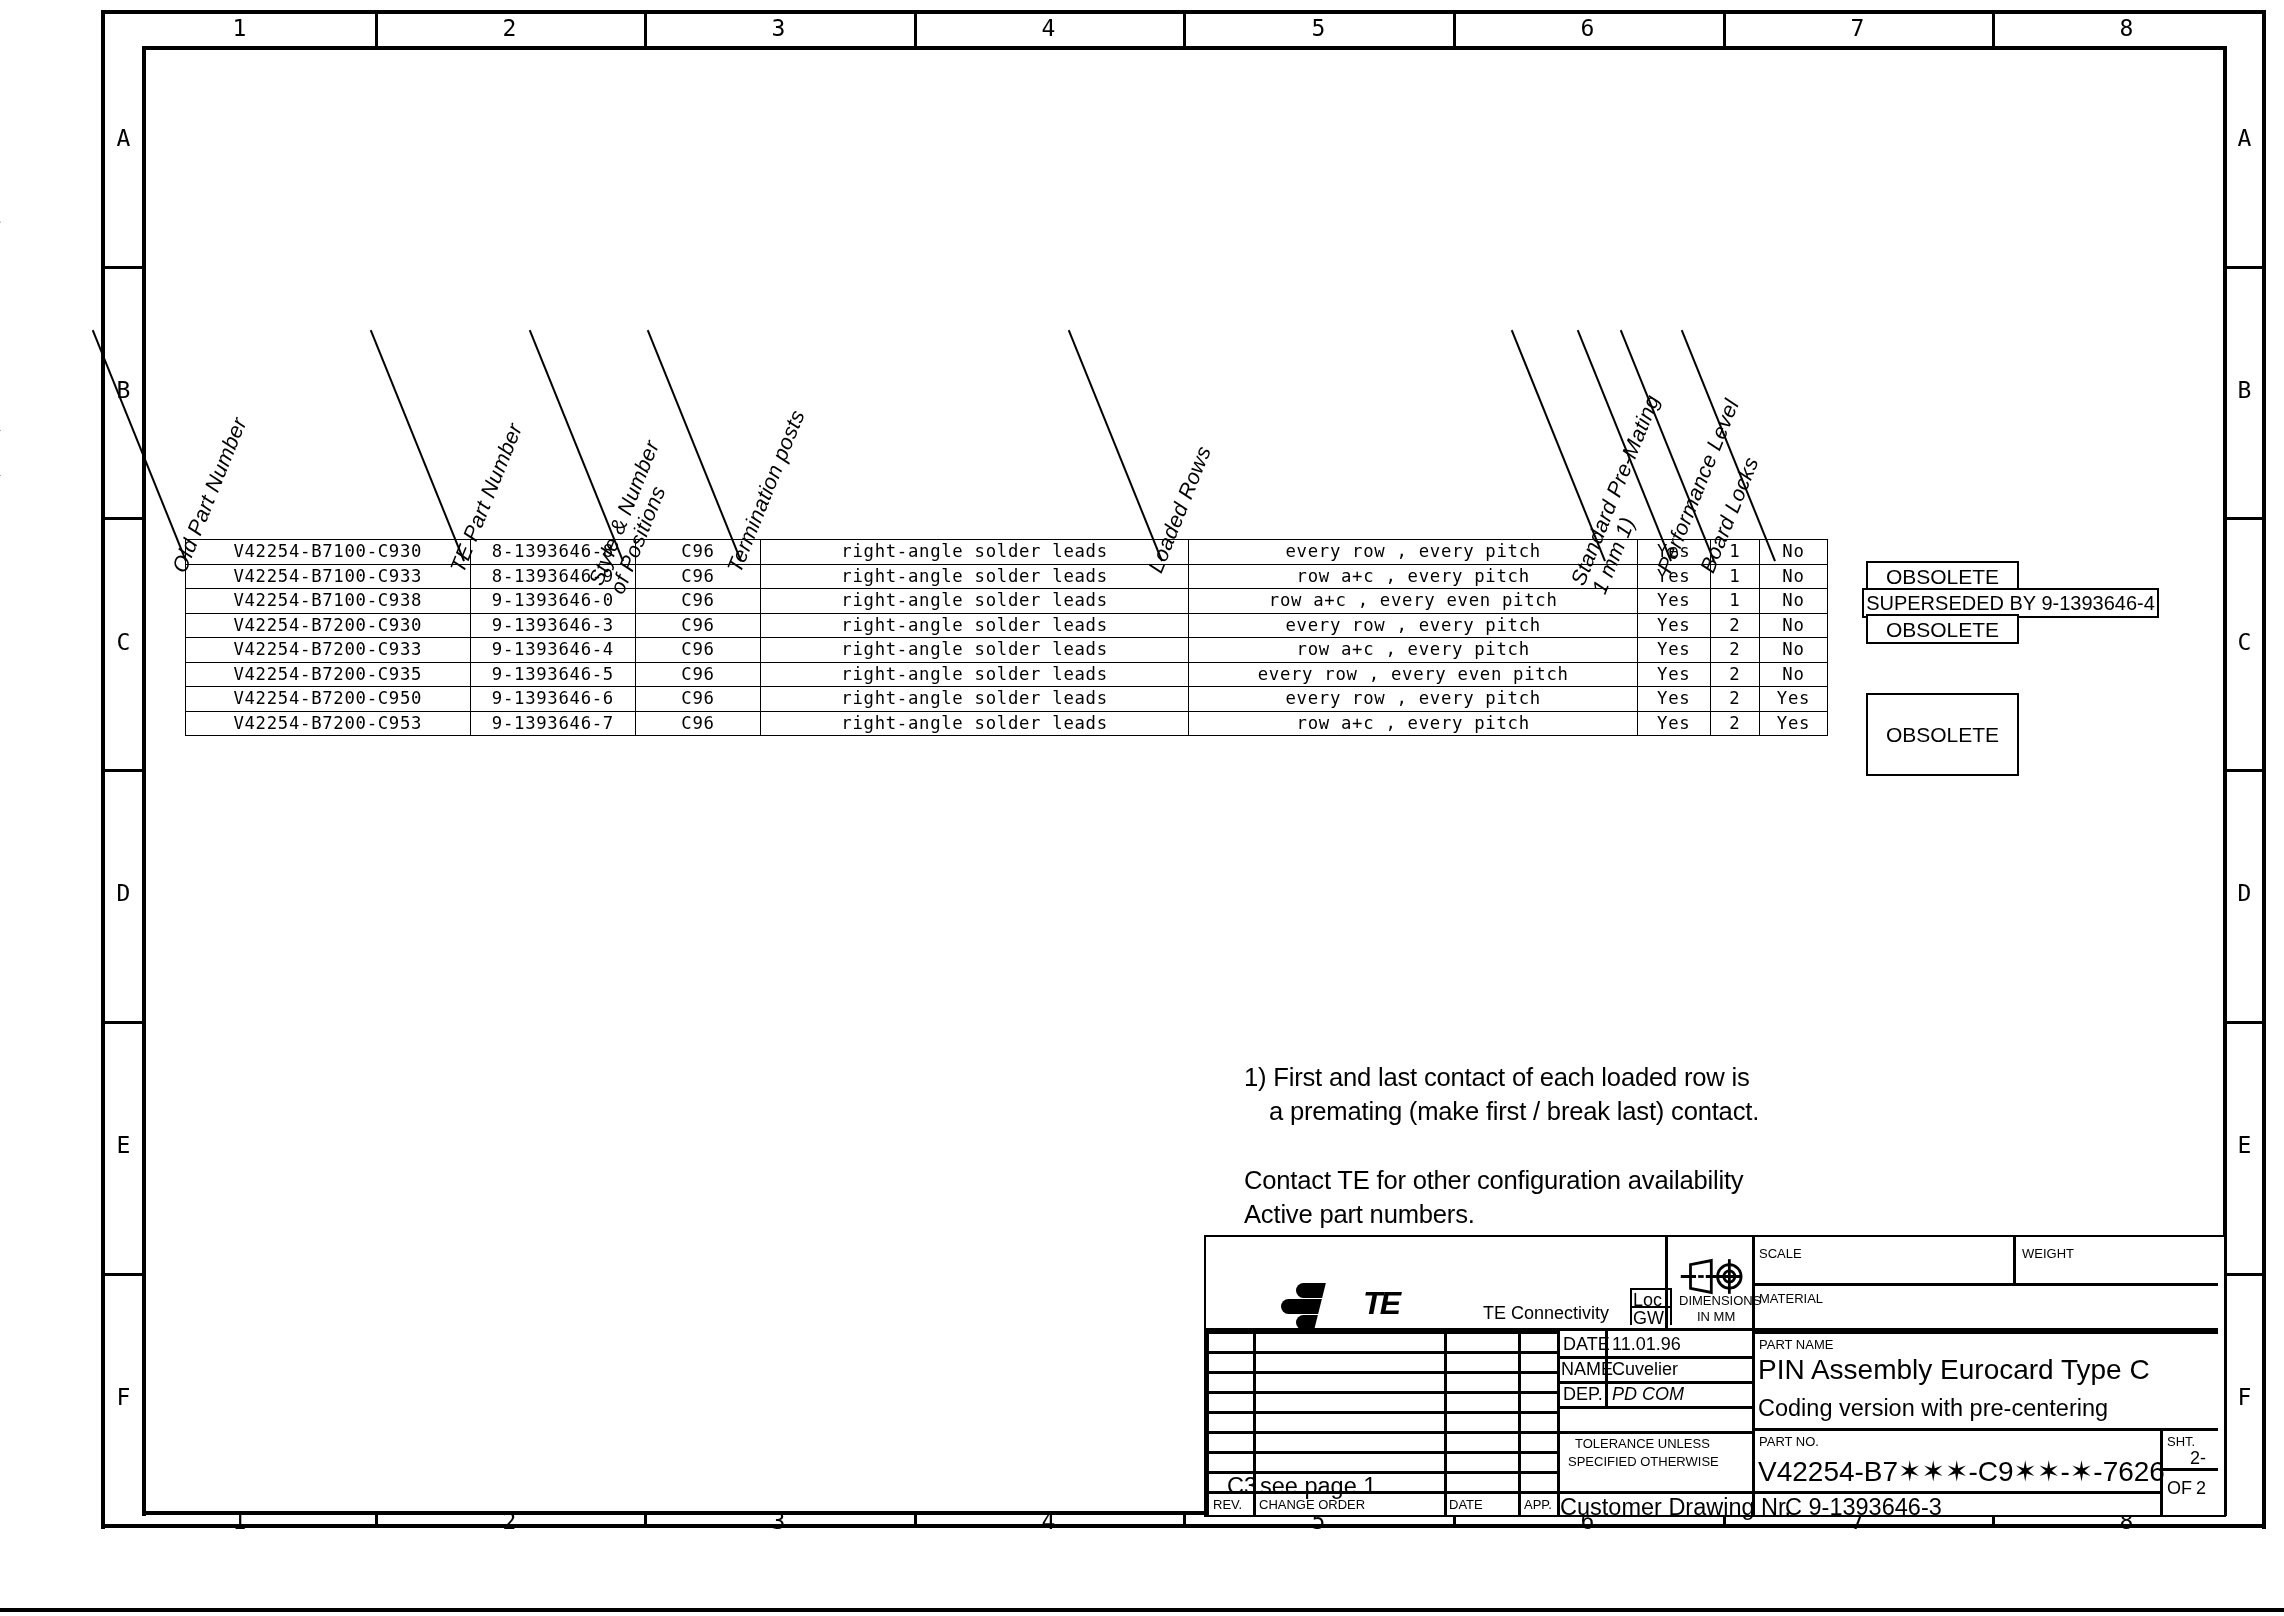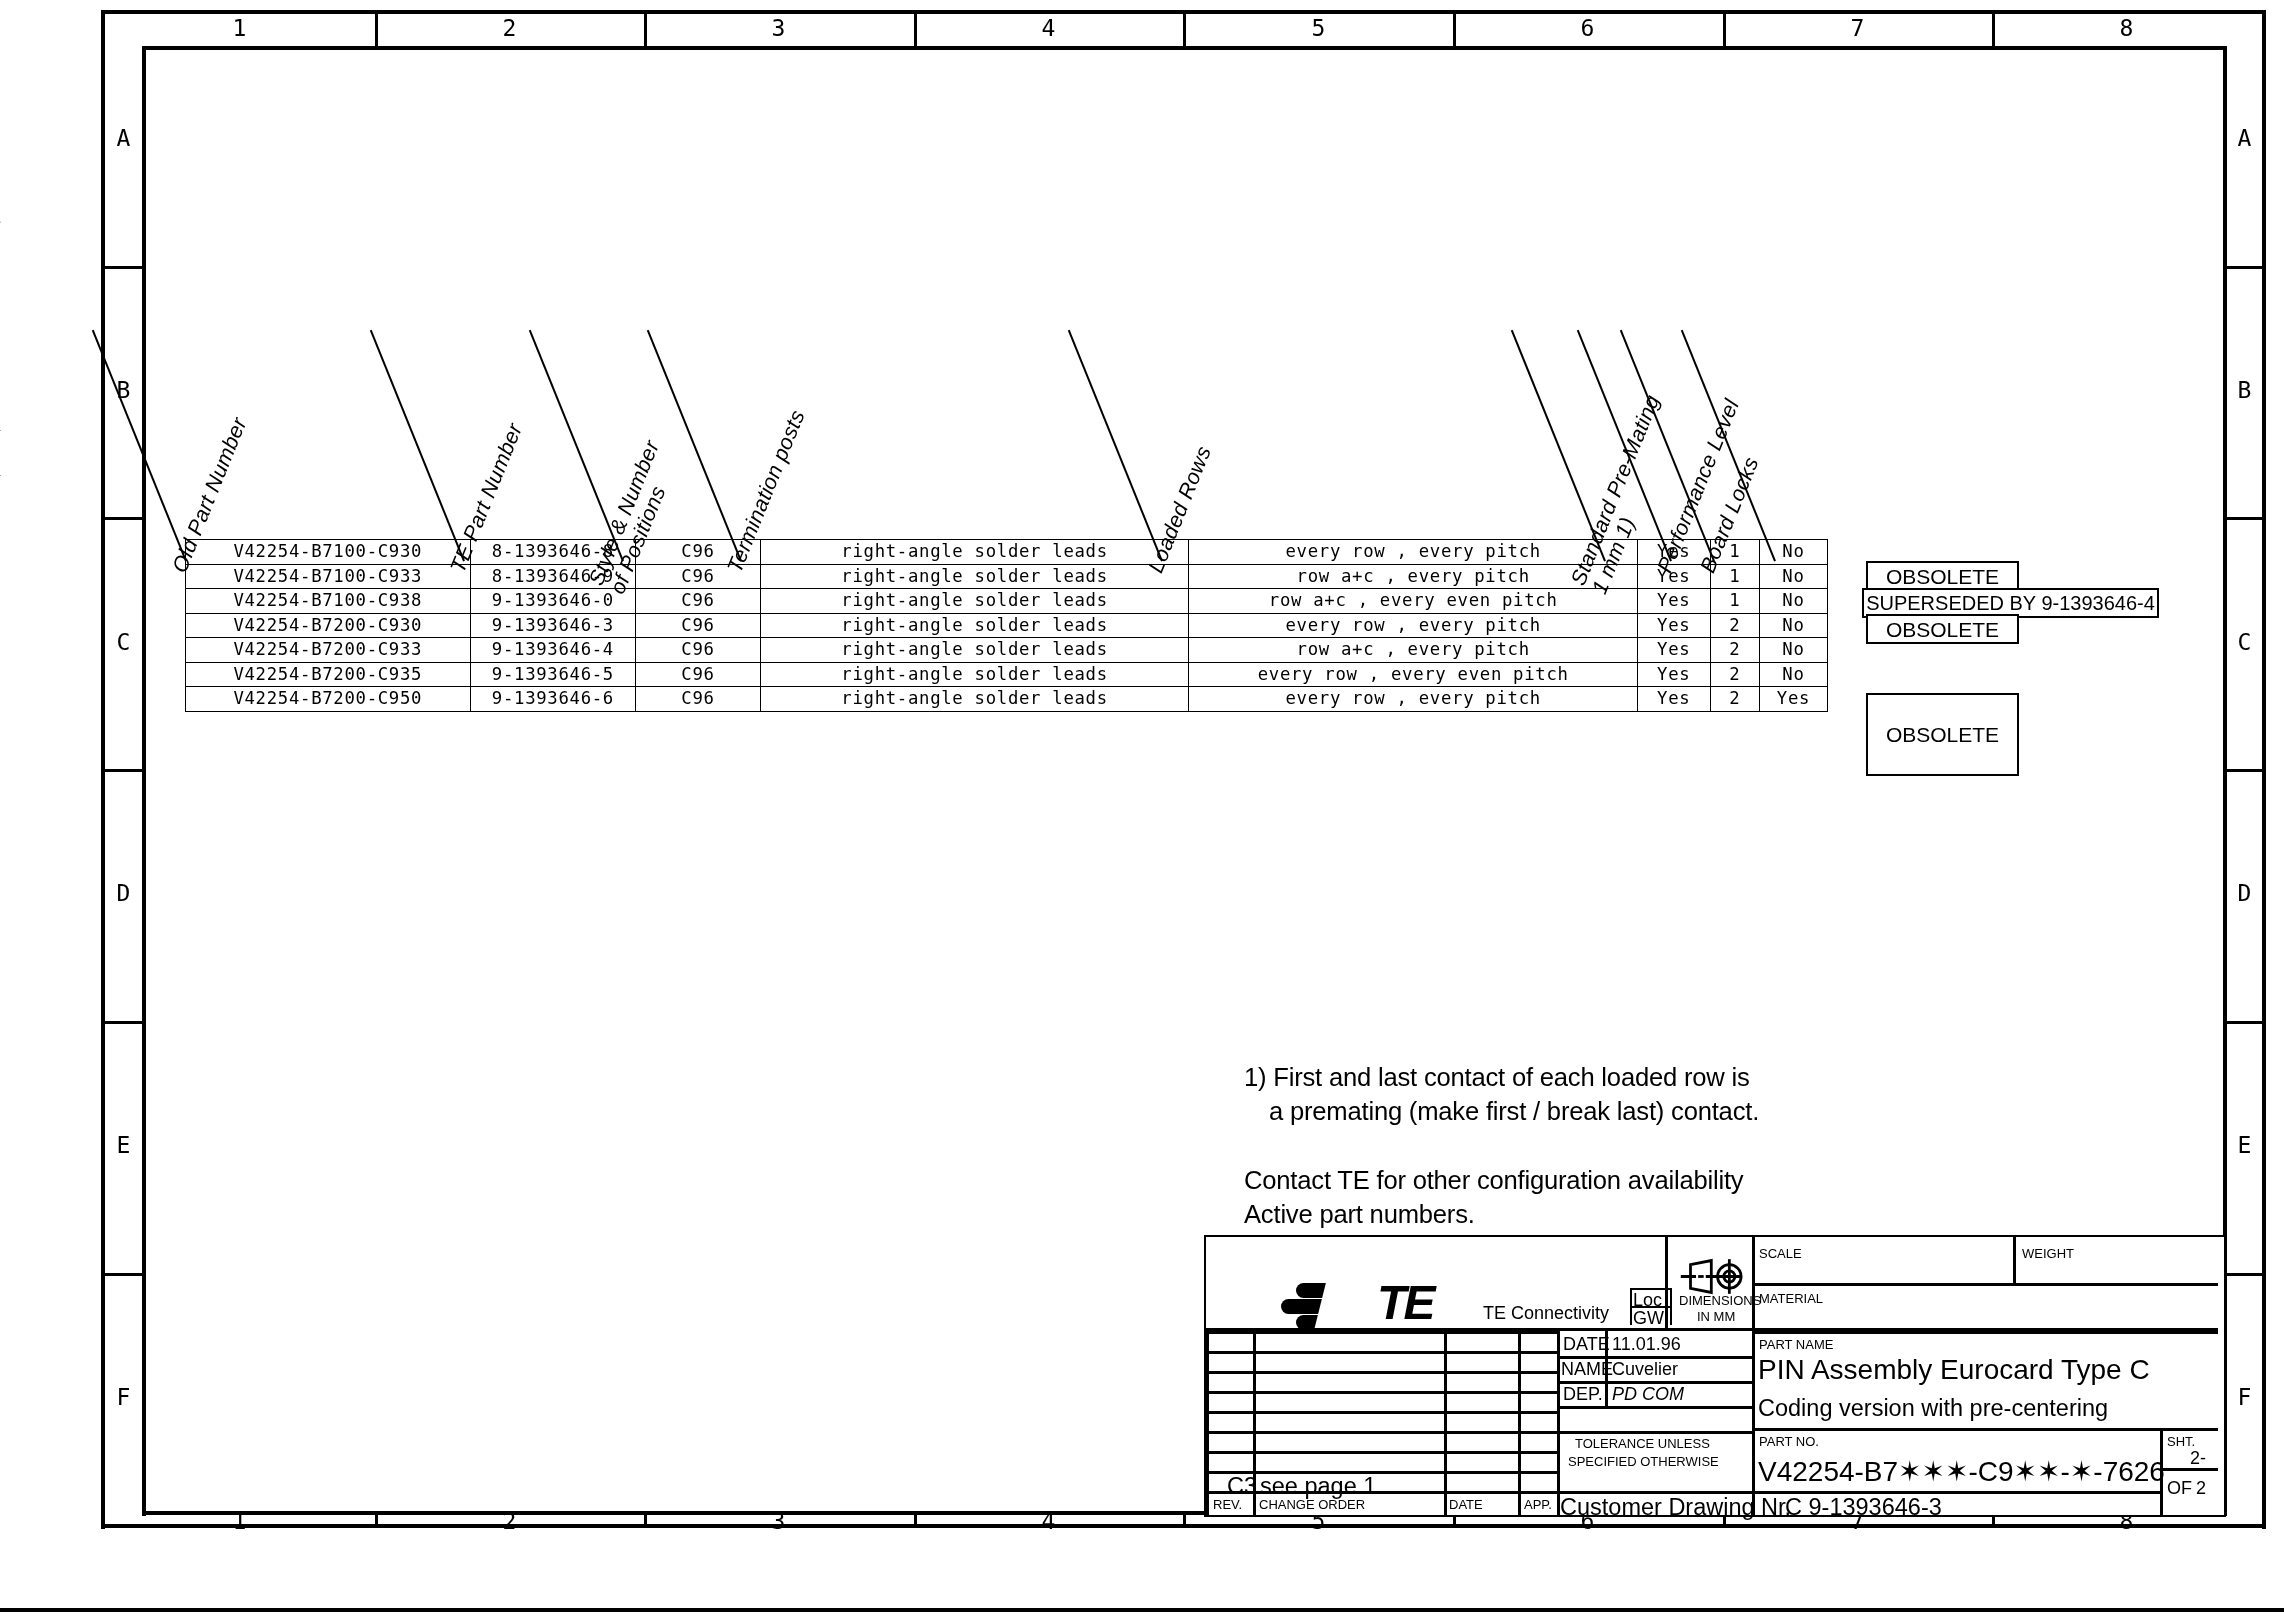--- a/index.html
+++ b/index.html
@@ -98,21 +98,21 @@
   .tb-xl{font-size:28px;}
 
   
   #te-logo{position:absolute;left:75px;top:46px;width:145px;height:43px;}
   #te-logo .bar{position:absolute;background:#000;border-radius:10.4px;}
   #te-logo .b1{left:15px;top:0px;width:72px;height:15px;}
   #te-logo .b2{left:0px;top:16px;width:72px;height:15px;}
   #te-logo .b3{left:15px;top:32px;width:72px;height:15px;}
   #te-logo .slash{position:absolute;left:39px;top:0px;width:64px;height:47px;
       background:#fff;transform:skewX(-14deg);}
-  #te-logo .tetext{position:absolute;left:96px;top:-4.1px;font-size:48px;
+  #te-logo .tetext{position:absolute;left:82px;top:-4.1px;font-size:32px;
       font-weight:bold;font-style:italic;letter-spacing:-2.8px;
       font-family:"Liberation Sans", sans-serif;line-height:48px;}
 
   
   #proj-symbol{position:absolute;left:465px;top:18px;width:82px;height:43px;}
 </style>
 </head>
 <body>
 
 <div id="sheet-frame">
@@ -304,20 +304,30 @@
         <tr>
           <td class="c-old">V42254-B7200-C950</td>
           <td class="c-te">9-1393646-6</td>
           <td class="c-style">C96</td>
           <td class="c-term">right-angle solder leads</td>
           <td class="c-rows">every row , every pitch</td>
           <td class="c-pre">Yes</td>
           <td class="c-lvl">2</td>
           <td class="c-lock">Yes</td>
         </tr>
+        <tr>
+          <td class="c-old">V42254-B7200-C953</td>
+          <td class="c-te">9-1393646-7</td>
+          <td class="c-style">C96</td>
+          <td class="c-term">right-angle solder leads</td>
+          <td class="c-rows">row a+c ,   every pitch</td>
+          <td class="c-pre">Yes</td>
+          <td class="c-lvl">2</td>
+          <td class="c-lock">Yes</td>
+        </tr>
       </tbody>
   </table>
 </div>
 <div id="status-boxes">
     <div class="obs-box" style="left: 1866px; top: 561px; width: 149px; height: 26px; font-size: 21px;">OBSOLETE</div>
     <div class="obs-box" style="left: 1862px; top: 588px; width: 293px; height: 26px; font-size: 20px;">SUPERSEDED BY 9-1393646-4</div>
     <div class="obs-box" style="left: 1866px; top: 614px; width: 149px; height: 26px; font-size: 21px;">OBSOLETE</div>
     <div class="obs-box" style="left: 1866px; top: 693px; width: 149px; height: 79px; font-size: 21px;">OBSOLETE</div>
   </div>
 

